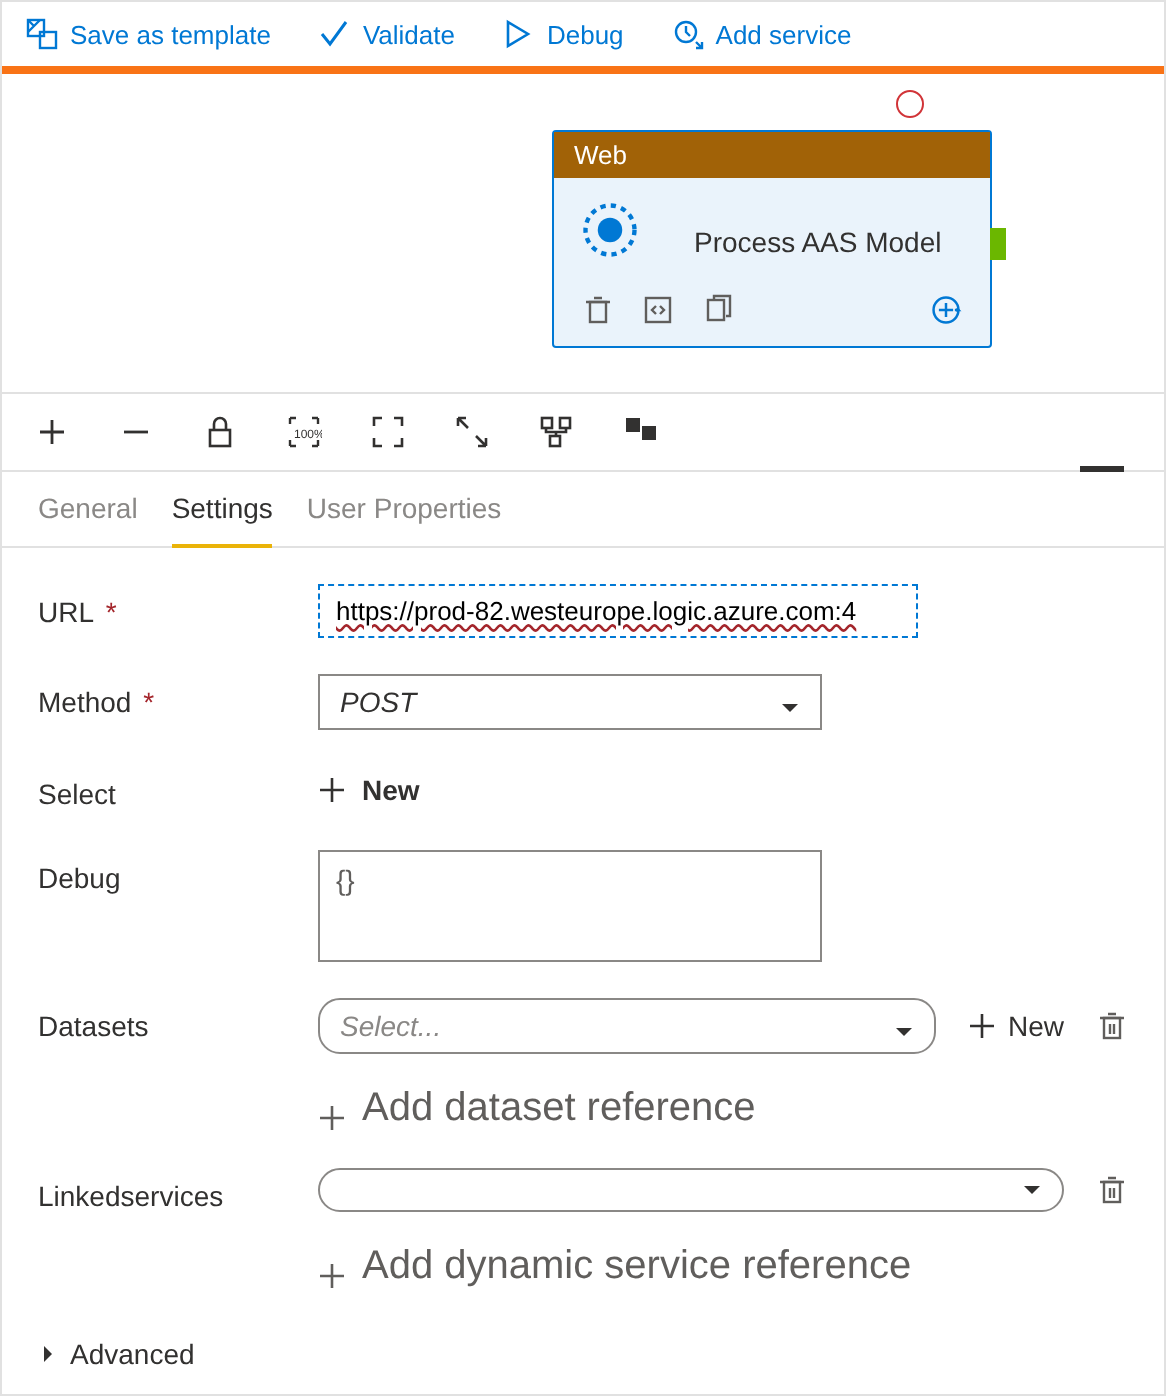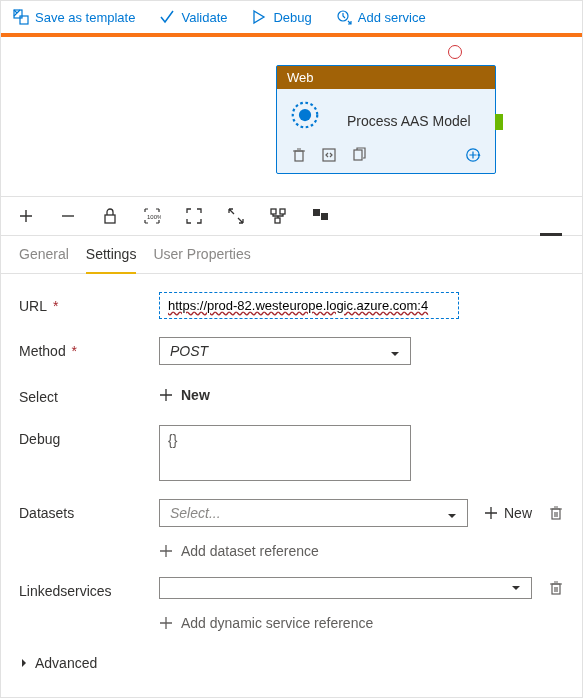--- a/index.html
+++ b/index.html
@@ -179,35 +179,35 @@
       width: 252px;
       height: 56px;
       resize: none;
       font-family: inherit;
     }
     .field-row-inline {
       display: flex;
       align-items: center;
       gap: 16px;
     }
-    .field-row-inline .select-field { flex: 1; }
+    .field-row-inline .select-field { flex: 1; border-radius: 11px; }
     .inline-new {
       display: flex;
       align-items: center;
       gap: 6px;
       cursor: pointer;
       font-size: 14px;
     }
     .add-ref {
       display: flex;
-      align-items: center;
+      align-items: flex-end;
       gap: 8px;
       color: #605e5c;
       cursor: pointer;
-      font-size: 14px;
+      font-size: 20px;
       margin-top: 10px;
     }
     .delete-ico { width: 16px; height: 16px; cursor: pointer; }
     .advanced {
       display: flex;
       align-items: center;
       gap: 6px;
       padding: 6px 0;
       cursor: pointer;
       font-size: 14px;

